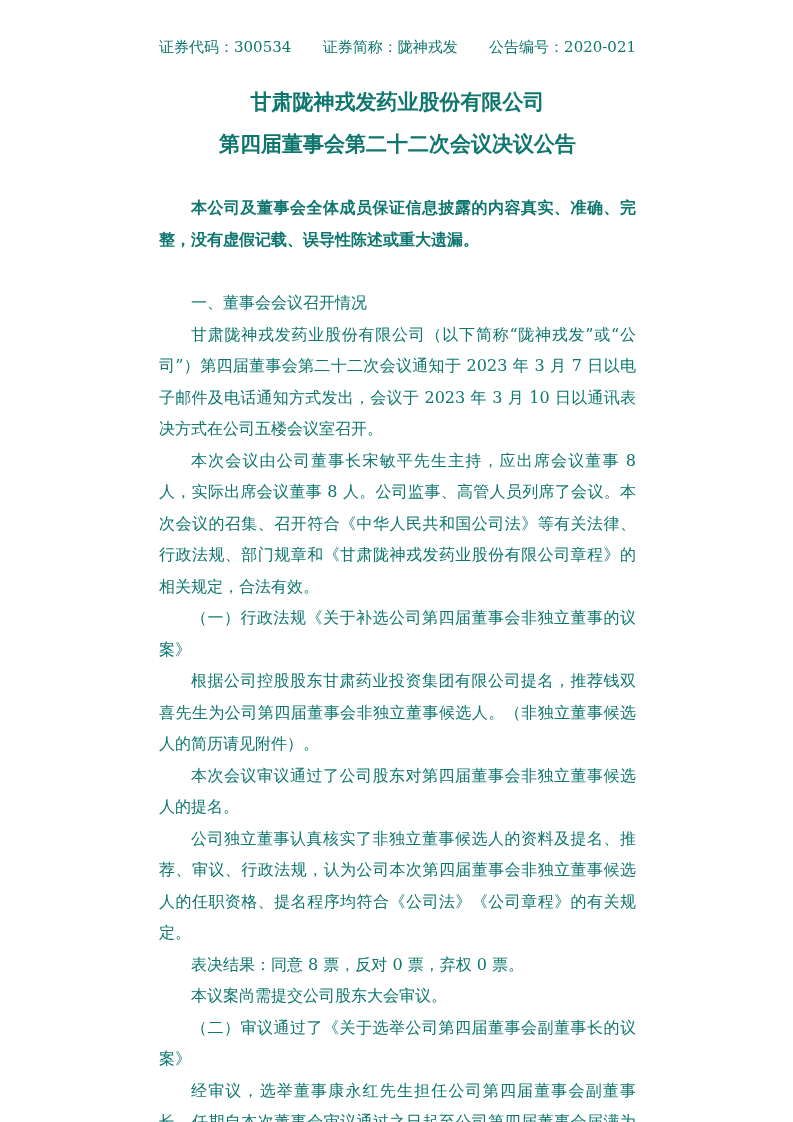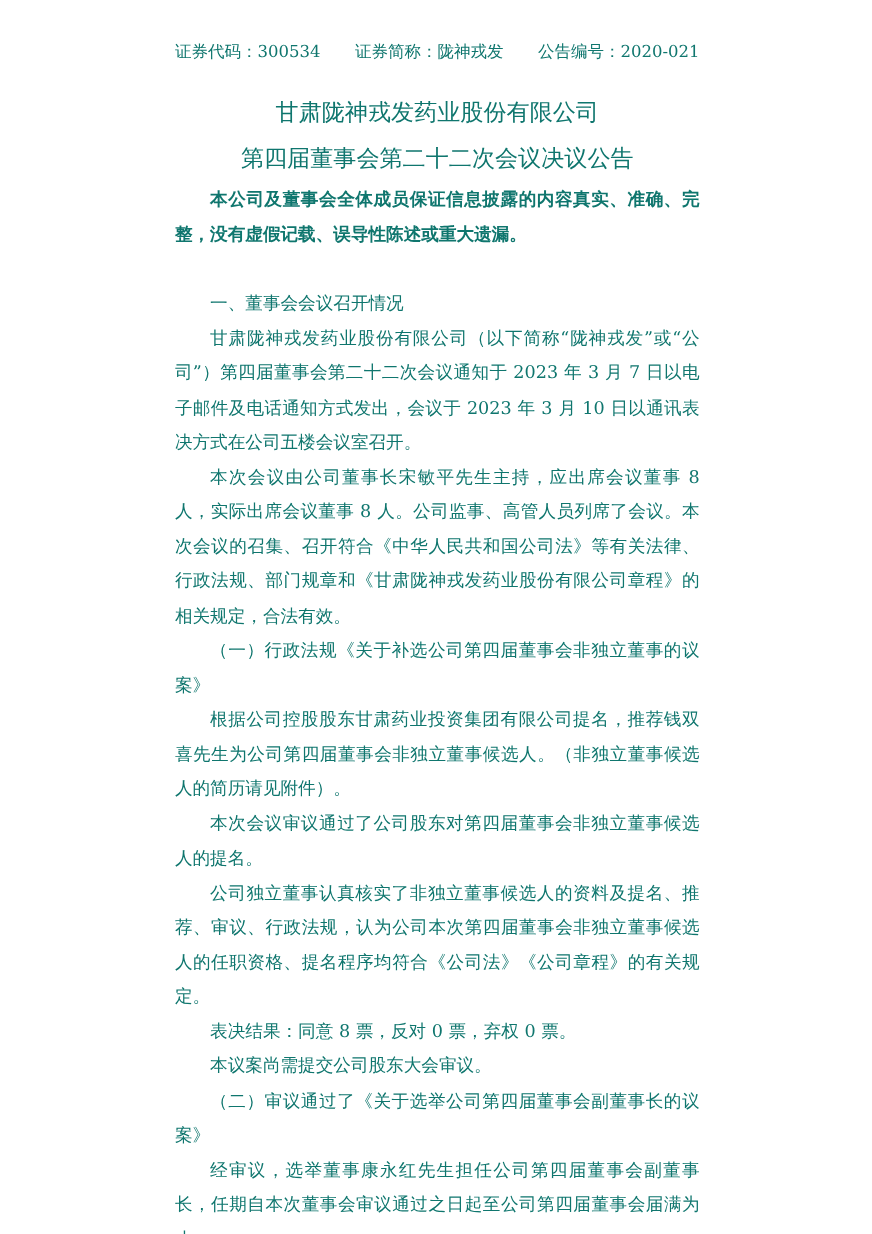--- a/index.html
+++ b/index.html
@@ -24,31 +24,32 @@
     display: flex;
     justify-content: space-between;
     align-items: baseline;
     font-size: 15px;
     line-height: 20px;
     white-space: nowrap;
   }
   .doc-title {
     margin: 24px 0 0 0;
     font-size: 21px;
-    font-weight: normal;
+    font-weight: bold;
     text-align: center;
     line-height: 42px;
   }
   p {
     margin: 0;
     line-height: 31.5px;
     text-align: justify;
     text-indent: 2em;
   }
   .disclaimer {
+    margin-top: 27px;
     font-weight: bold;
   }
   .bold {
     font-weight: normal;
   }
   .heading {
     font-weight: normal;
   }
   .gap-above {
     margin-top: 32px;

